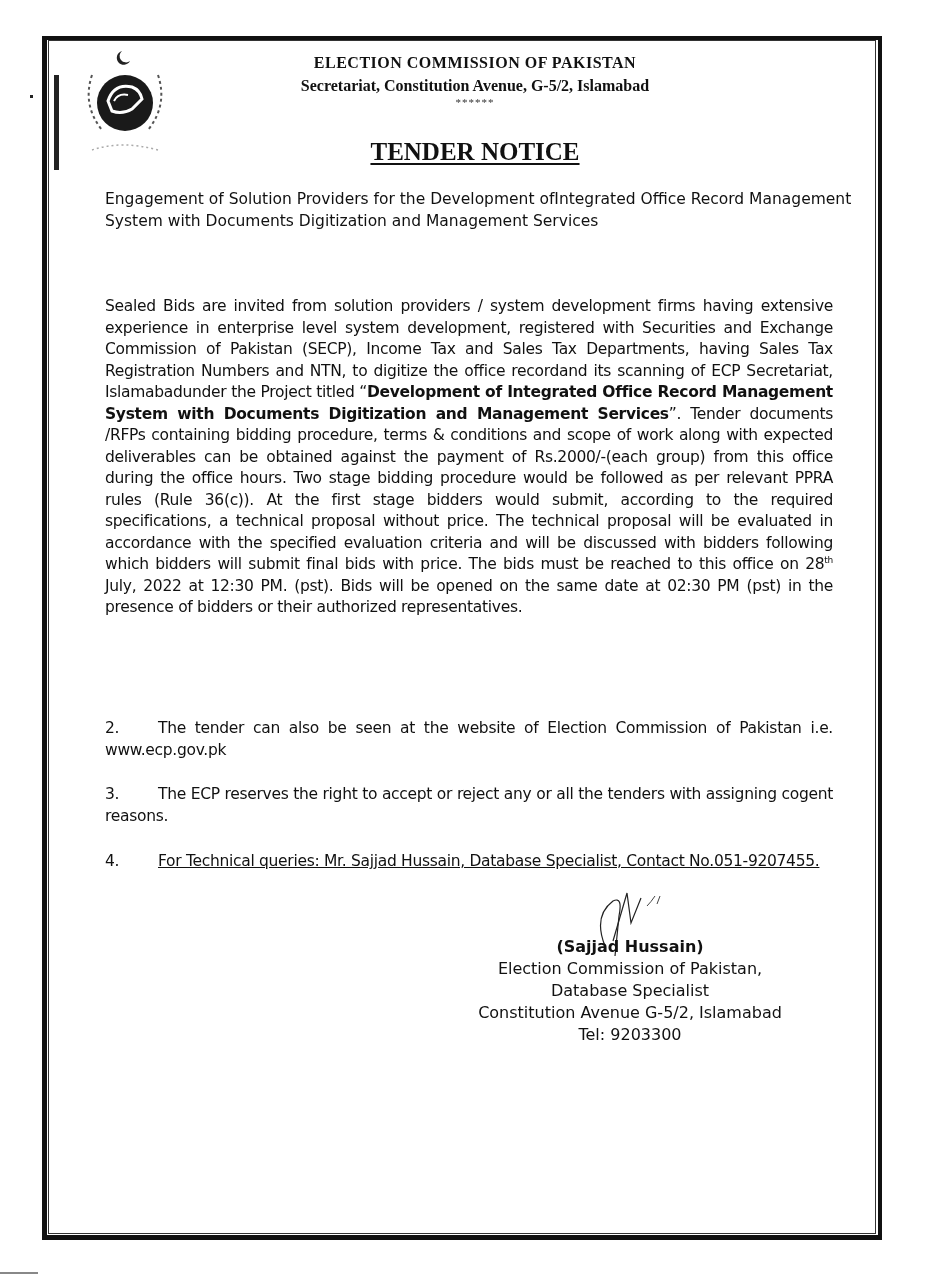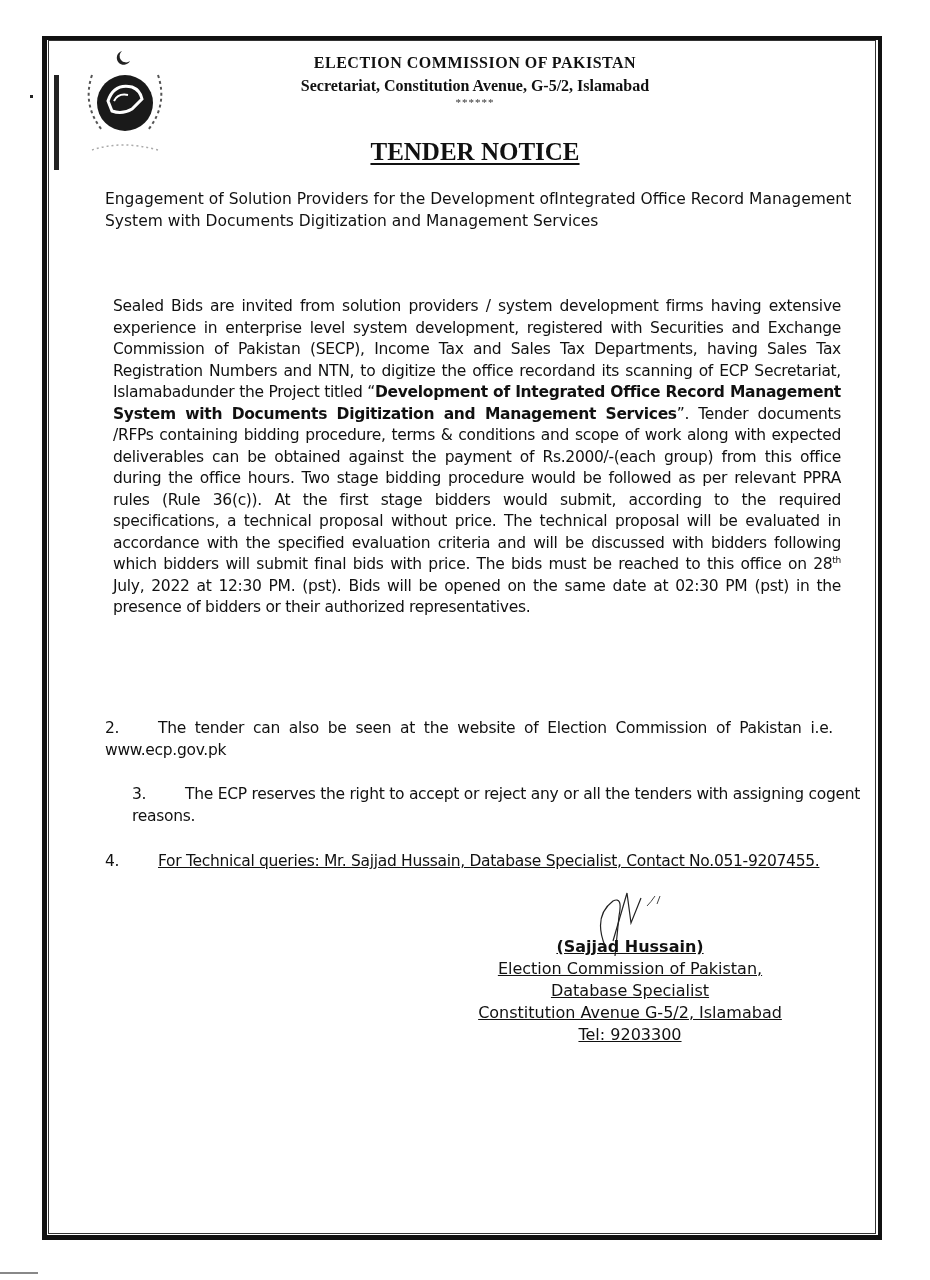--- a/index.html
+++ b/index.html
@@ -21,29 +21,29 @@
   .stars { top:96px; font-size:11px; letter-spacing:1px; color:#333; }
   .title { top:138px; font-size:25px; font-weight:bold; text-decoration:underline; text-underline-offset:3px; }
   .subject {
     position:absolute; left:105px; top:188px; width:750px; text-align:left;
     font-family:"DejaVu Sans", sans-serif; font-weight:normal; font-size:15.5px; line-height:22px;
   }
   .body {
     position:absolute; left:105px; width:728px;
     font-family:"DejaVu Sans", sans-serif; font-size:15.5px; line-height:21.5px; text-align:justify;
   }
-  .p1 { top:296px; letter-spacing:-0.3px;margin-left:8px; }
+  .p1 { top:296px; letter-spacing:-0.3px; }
   .p2 { top:718px; letter-spacing:-0.3px; }
-  .p3 { top:784px; letter-spacing:-0.3px;margin-left:27px; }
+  .p3 { top:784px; letter-spacing:-0.3px; }
   .p4 { top:851px; width:758px; letter-spacing:-0.3px;text-decoration:underline; }
   .num { display:inline-block; width:53px; }
   b { font-weight:bold; }
   sup { font-size:9px; line-height:0; }
   .sig { position:absolute; left:440px; top:888px; width:380px; text-align:center;
-    font-family:"DejaVu Sans", sans-serif; font-size:16px; line-height:22px;text-decoration:underline; }
+    font-family:"DejaVu Sans", sans-serif; font-size:16px; line-height:22px; }
   .sig-name { font-weight:bold; margin-top:48px; }
   .signature { position:absolute; left:585px; top:886px; width:90px; height:70px; }
   .scan-line { position:absolute; left:0; top:1272px; width:38px; height:2px; background:#888; }
 </style>
 </head>
 <body>
 
 <div class="frame-outer"></div>
 <div class="frame-inner"></div>
 <div class="stray" style="left:54px;top:75px;width:5px;height:95px;"></div>

